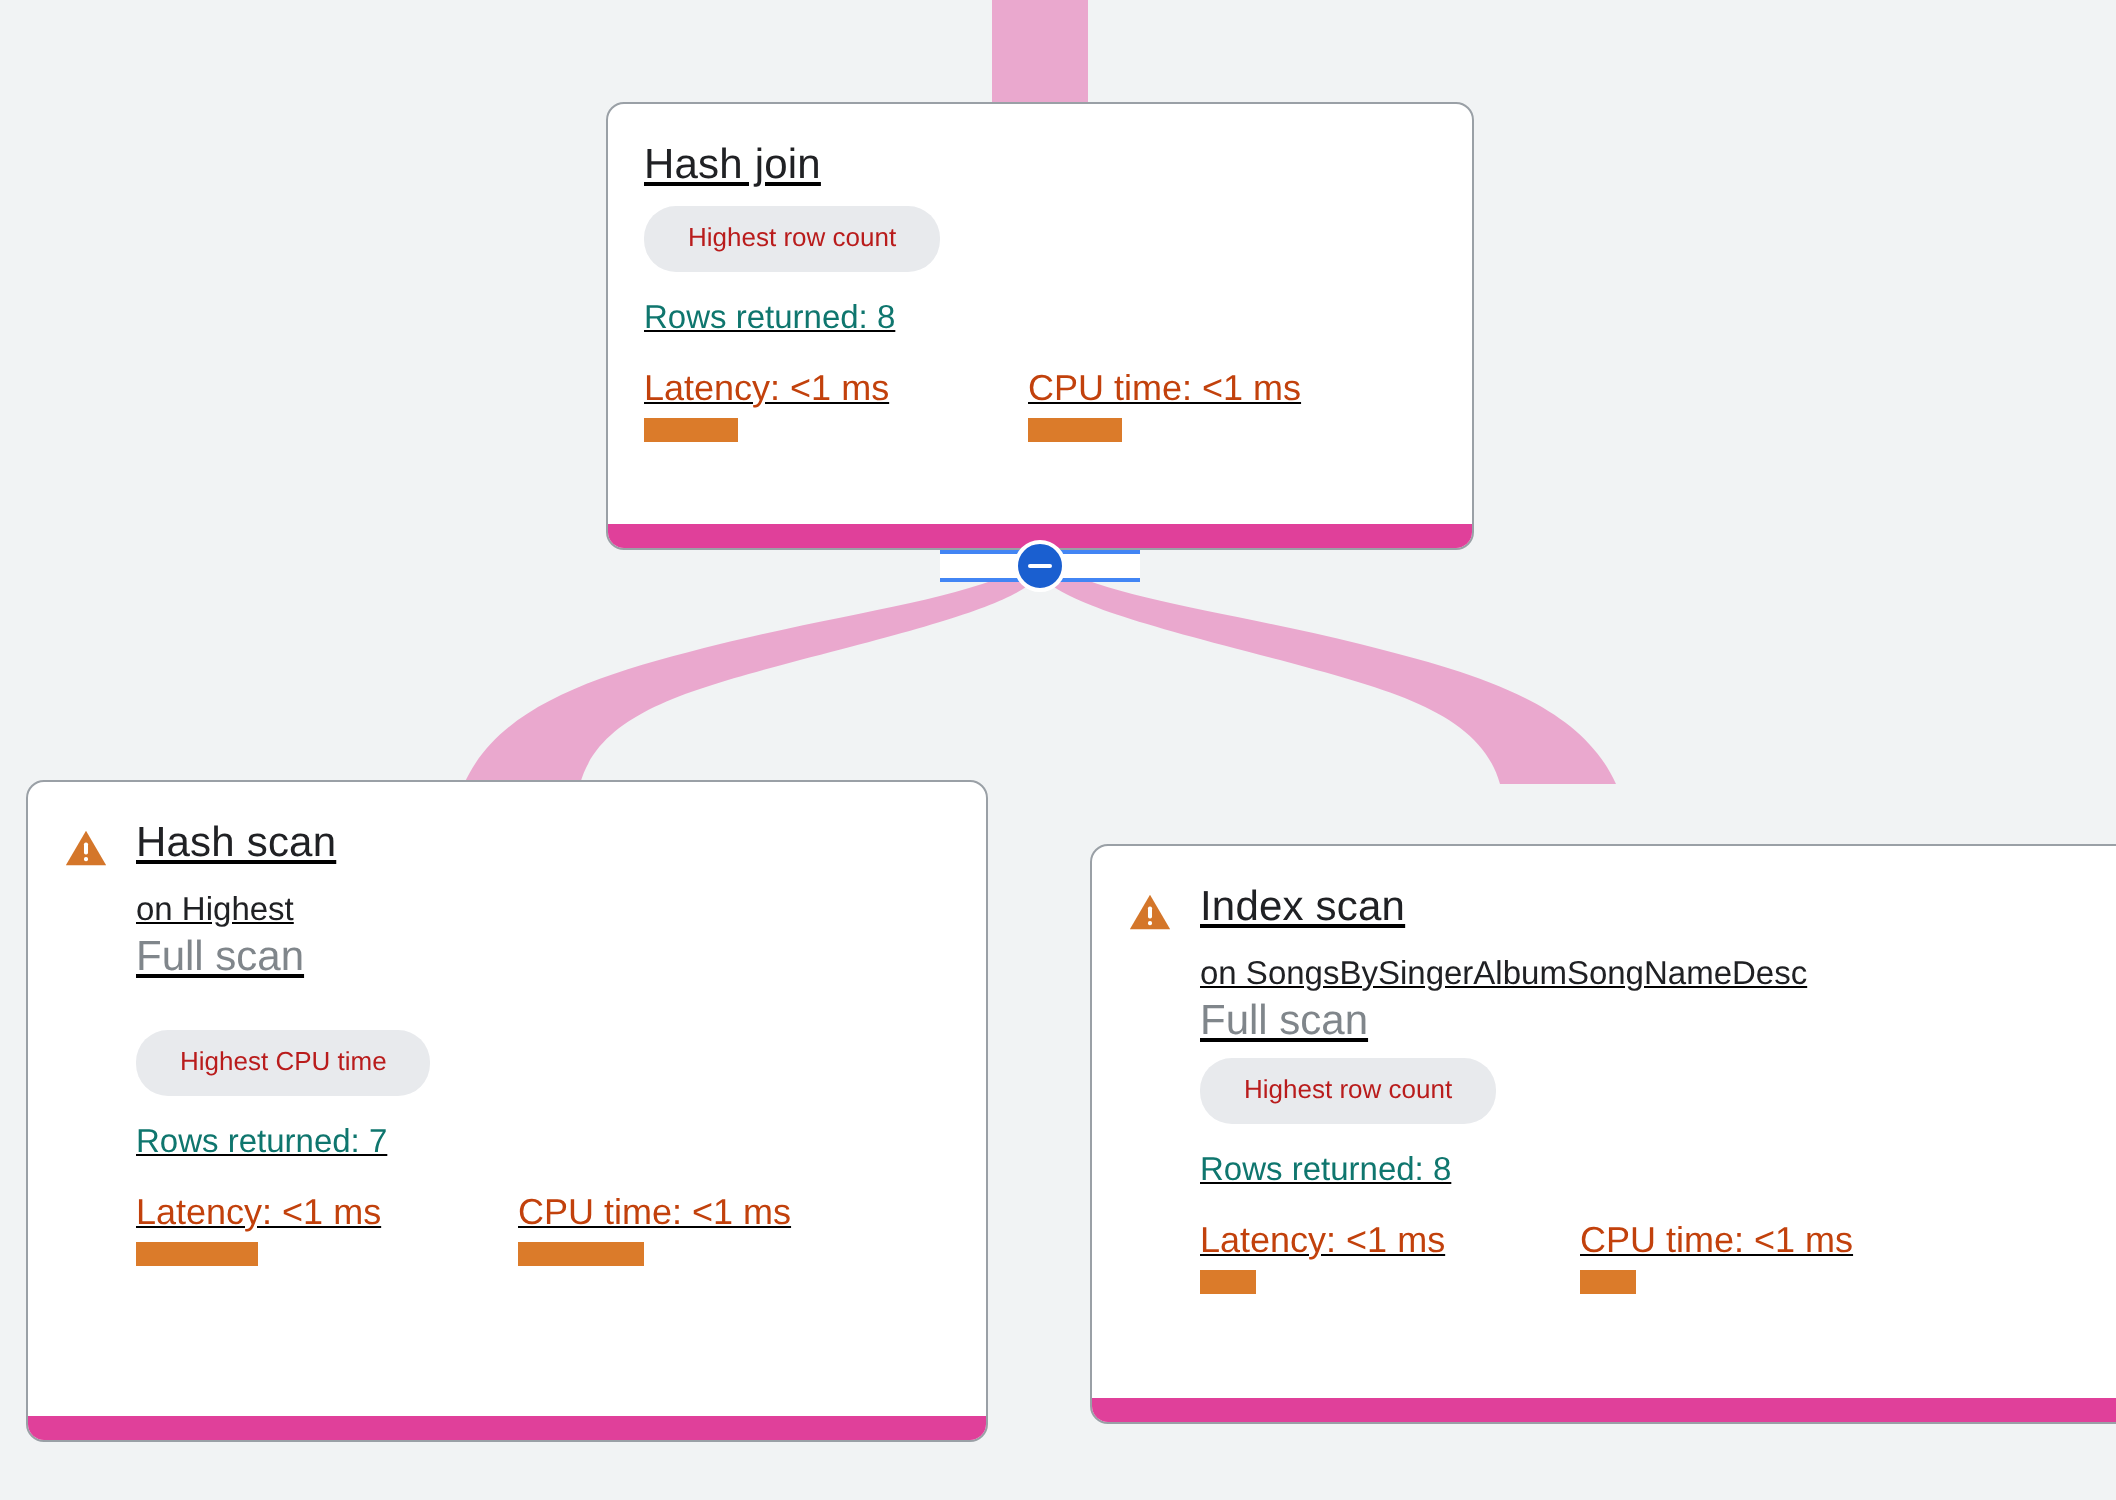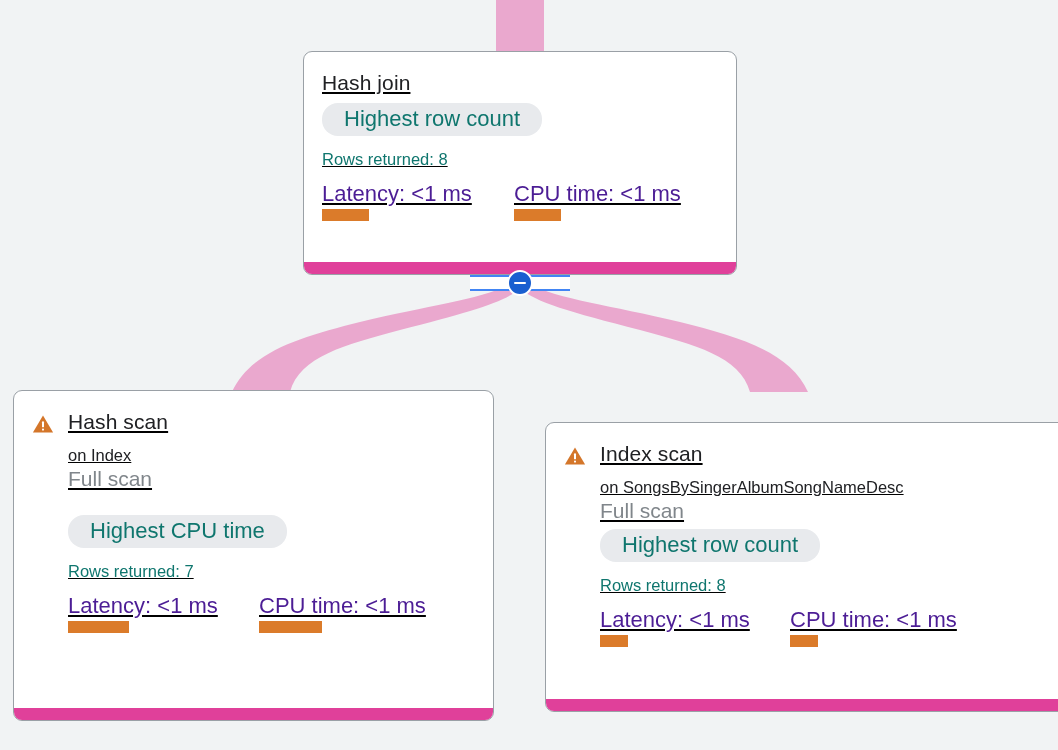--- a/index.html
+++ b/index.html
@@ -81,45 +81,45 @@
     font-size: 21px;
     line-height: 22px;
     color: #80868b;
     margin-top: 2px;
   }
 
   .chips { margin-top: 7px; }
   .chip {
     display: inline-block;
     background: #e8eaed;
-    color: #0f766e;
+    color: #b91c1c;
     border-radius: 16px;
-    font-size: 22px;
+    font-size: 13px;
     line-height: 20px;
     padding: 6px 22px 7px 22px;
     margin-bottom: 6px;
     white-space: nowrap;
   }
 
   .rows-returned {
     font-size: 16.5px;
     line-height: 22px;
     color: #0f766e;
     margin-top: 6px;
   }
 
   .metrics {
     display: flex;
     margin-top: 14px;
   }
   .metric { position: relative; }
   .metric-label {
-    font-size: 22px;
+    font-size: 18px;
     line-height: 20px;
-    color: #4c1d95;
+    color: #c2410c;
     white-space: nowrap;
   }
   .metric-bar {
     height: 12px;
     background: #db7b2a;
     margin-top: 5px;
   }
 
   
   .indent { padding-left: 36px; }
@@ -224,21 +224,21 @@
     <div class="node-body">
       <div class="node-head">
         <svg class="warn-icon" viewBox="0 0 24 24" xmlns="http://www.w3.org/2000/svg">
           <path d="M12 2.6 L23 21.4 H1 Z" fill="#d4762a"></path>
           <rect x="10.9" y="9" width="2.2" height="6.6" rx="1" fill="#ffffff"></rect>
           <rect x="10.9" y="16.9" width="2.2" height="2.3" rx="1" fill="#ffffff"></rect>
         </svg>
         <div class="node-title">Hash scan</div>
       </div>
       <div class="indent">
-        <div class="node-subtitle">on Index</div>
+        <div class="node-subtitle">on Highest</div>
         <div class="node-scan-type">Full scan</div>
         <div class="chips">
           <br>
           <span class="chip">Highest CPU time</span>
         </div>
         <div class="rows-returned">Rows returned: 7</div>
         <div class="metrics">
           <div class="metric" style="width:191px;">
             <div class="metric-label">Latency: &lt;1 ms</div>
             <div class="metric-bar" style="width:61px;"></div>

